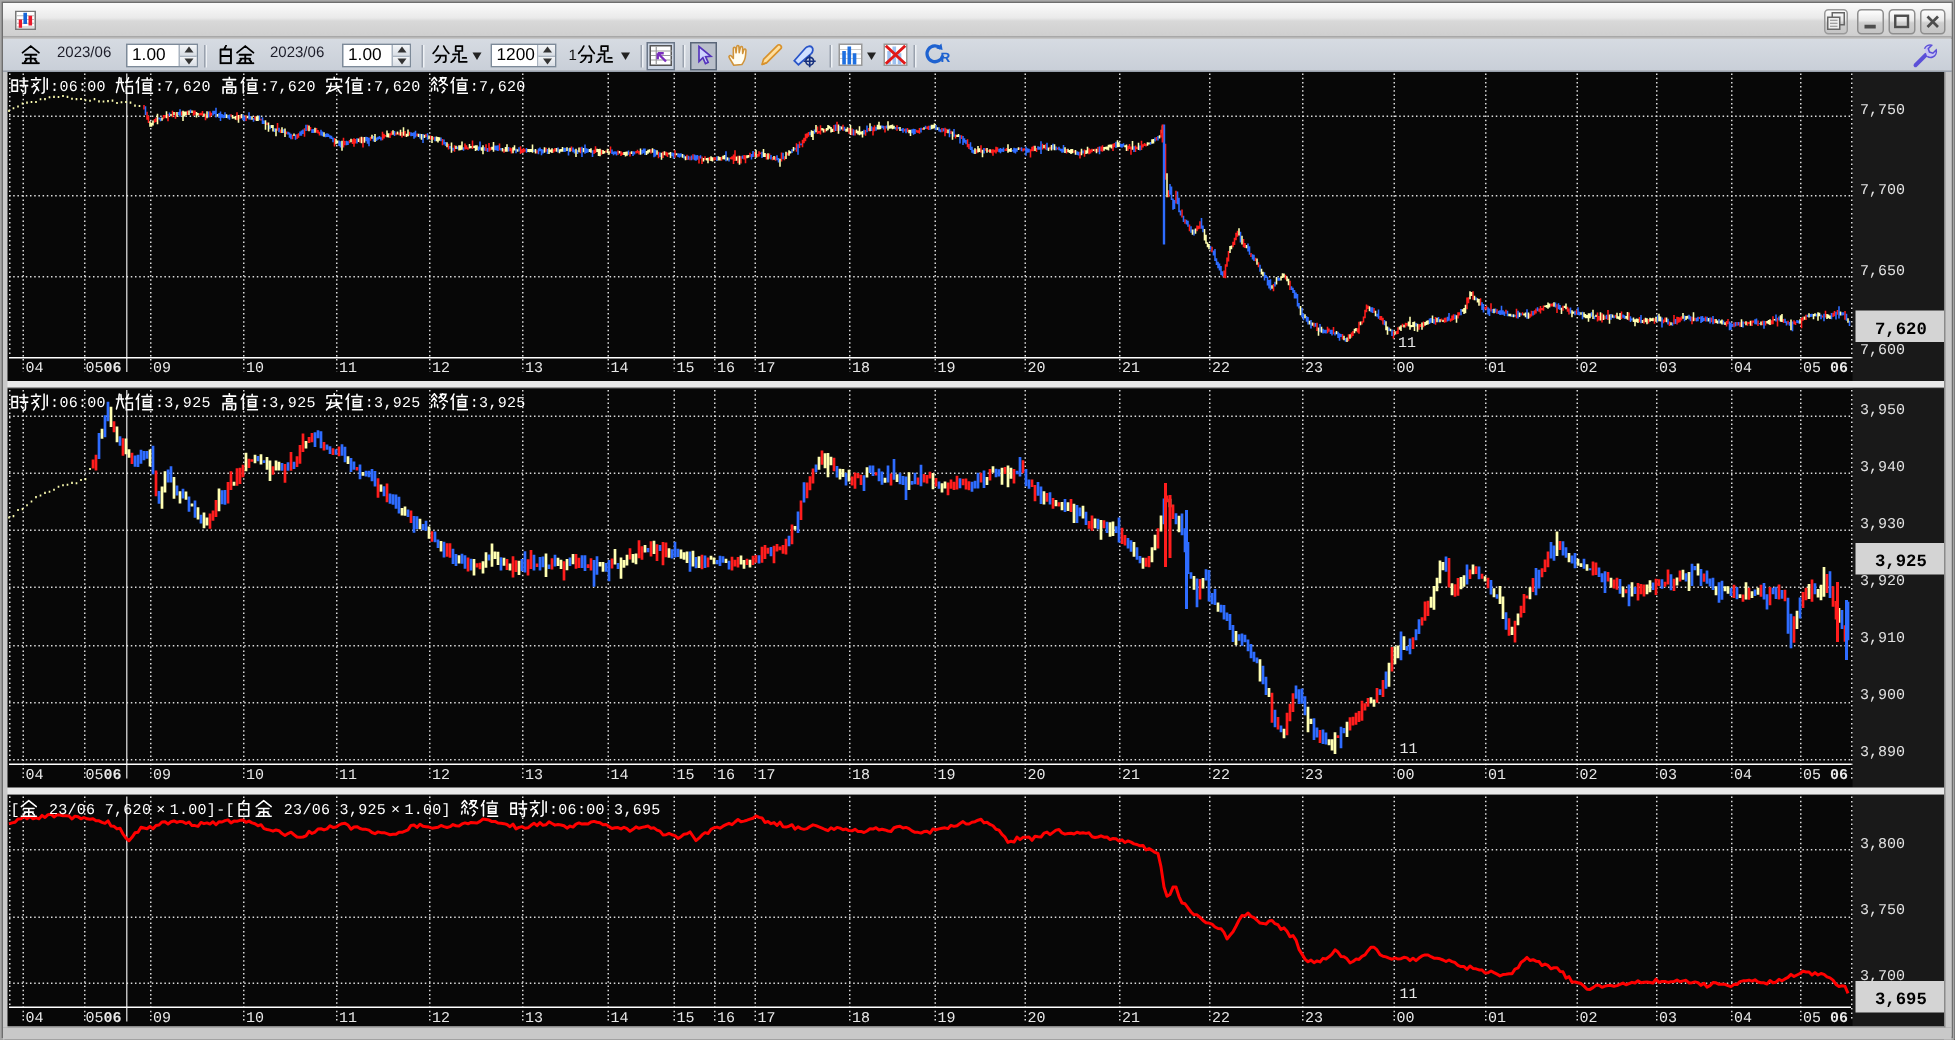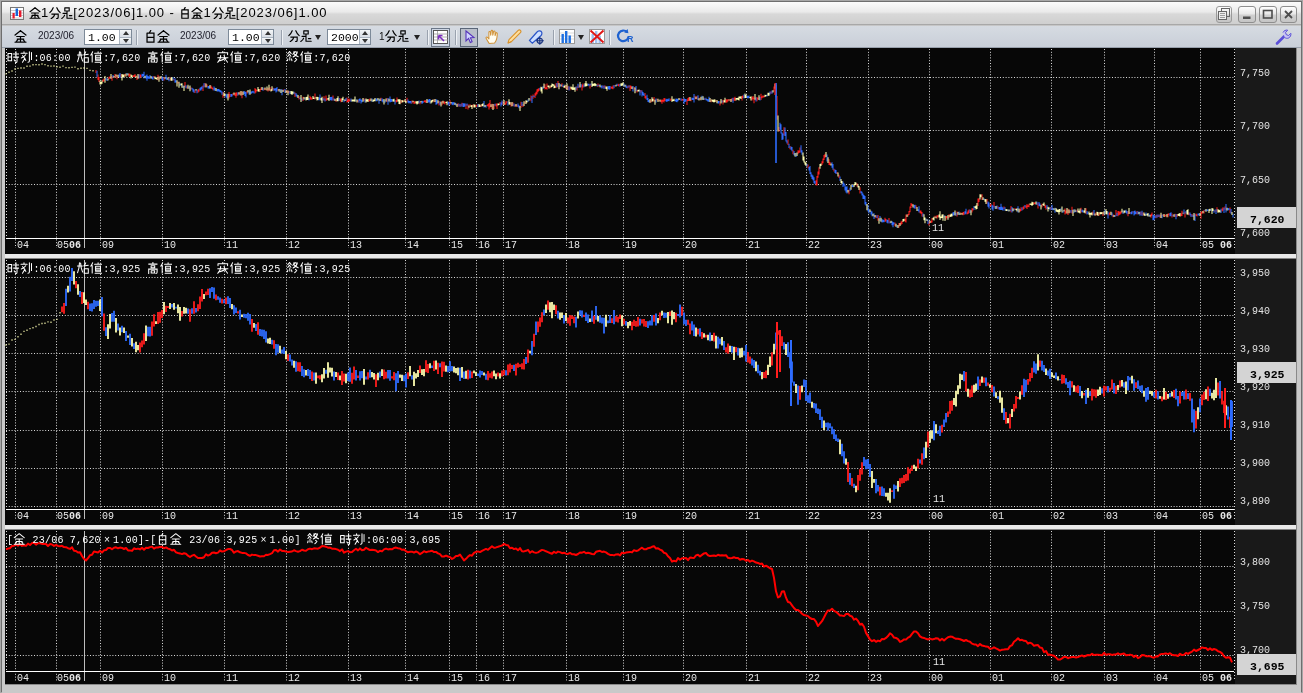--- a/index.html
+++ b/index.html
@@ -4,21 +4,21 @@
 body{width:1303px;height:693px;overflow:hidden;font-family:"Liberation Sans",sans-serif;background:#9a9a9a}
 #win{position:absolute;left:0;top:0;width:1303px;height:693px;background:#a7a7a7}
 #frame{position:absolute;left:1px;top:1px;right:1px;bottom:1px;background:#c6c6c6;border:1px solid #6e6e6e}
 #titlebar{position:absolute;left:2px;top:2px;width:1299px;height:23px;background:linear-gradient(#fbfbfb,#eaeaea 45%,#d8d8d8 55%,#cfcfcf);border-bottom:1px solid #a8a8a8}
 #title{position:absolute;left:29px;top:5px;font-size:13px;letter-spacing:.95px;color:#000;white-space:pre}
 #ticon{position:absolute;left:10px;top:7px;width:14px;height:13px}
 .wbtn{position:absolute;top:6px;height:17px;border:1px solid #8e8e8e;border-radius:3px;background:linear-gradient(#fefefe,#e8e8e8 45%,#cfcfcf 55%,#c5c5c5)}
 #toolbar{position:absolute;left:2px;top:26px;width:1299px;height:22px;background:linear-gradient(#d6dbe2,#c9cfd8);border-bottom:1px solid #98a0ac}
 #toolbar .lbl{position:absolute;top:4px;font-size:10px;color:#111}
 .spin{position:absolute;top:3px;height:16px;background:#fff;border:1px solid #7d8a99;display:flex}
-.spin .fld{flex:1;font-size:11.5px;padding:1px 0 0 3px;color:#000;font-family:Liberation Mono, monospace}
+.spin .fld{flex:1;font-size:11.5px;padding:1px 0 0 3px;color:#000;font-family:Liberation Sans, sans-serif}
 .spin .btns{width:12px;border-left:1px solid #aab4c0;display:flex;flex-direction:column}
 .sb{flex:1;background:linear-gradient(#f4f6f8,#d9dee5);display:flex;align-items:center;justify-content:center}
 .sb+.sb{border-top:1px solid #aab4c0}
 .tri{width:0;height:0;border-left:3px solid transparent;border-right:3px solid transparent}
 .tri.up{border-bottom:4px solid #333}
 .tri.dn{border-top:4px solid #333}
 .tsep{position:absolute;top:4px;width:1px;height:15px;background:#9aa2ae;box-shadow:1px 0 0 #eef1f5}
 .dd{position:absolute;top:9px;width:0;height:0;border-left:3.5px solid transparent;border-right:3.5px solid transparent;border-top:5px solid #222}
 .tbtn{position:absolute;top:2px;width:19px;height:19px}
 #chart{position:absolute;left:0;top:0}
@@ -26,35 +26,20 @@
 <div id="win">
 <div id="frame"></div>
 <div id="titlebar"></div>
 <svg id="ticon" viewBox="0 0 14 13">
       <rect x="0.5" y="0.5" width="13" height="12" fill="#fff" stroke="#777"></rect>
       <path d="M1 3.5h12M1 6h12M1 8.5h12M1 11h12" stroke="#bbb" stroke-width="0.8"></path>
       <rect x="2.5" y="6" width="2.2" height="5.5" fill="#e8192c"></rect>
       <rect x="5.6" y="1.5" width="2.4" height="7.5" fill="#1565d8"></rect>
       <rect x="9" y="3.5" width="2.4" height="6.5" fill="#e8192c"></rect>
     </svg>
-<div id="title"><svg width="12" height="12" style="vertical-align:-2px;color:#000" viewBox="0 0 12 12">
-        <path d="M6 .7 1 4.7M6 .7l5 4M2.5 6h7M3 8.4h6M1 11.2h10M6 6v5.2M3.4 9.1l-1 1.1M8.6 9.1l1 1.1" fill="none" stroke="currentColor" stroke-width="1.15" stroke-linecap="round"></path>
-      </svg>1<svg width="12" height="12" style="vertical-align:-2px;color:#000" viewBox="0 0 12 12">
-        <path d="M4.2.7C3.5 2.6 2.4 4.1.8 5.6M7.8.7c.7 1.9 1.8 3.4 3.4 4.9M2.8 7.1h6.4v3.1c0 .9-.5 1.4-1.6 1.4M5.8 7.1c-.4 2-1.6 3.6-3.7 4.6" fill="none" stroke="currentColor" stroke-width="1.15" stroke-linecap="round"></path>
-      </svg><svg width="12" height="12" style="vertical-align:-2px;color:#000" viewBox="0 0 12 12">
-        <path d="M3.8.8h4.4V4H3.8V.8M2 6.3h4M6 4.2v7M6 11.2h5.2M8.4 8.6h2.4M3.6 8.2c-.4 1.4-1.4 2.5-2.8 3.3" fill="none" stroke="currentColor" stroke-width="1.15" stroke-linecap="round"></path>
-      </svg>[2023/06]1.00 - <svg width="12" height="12" style="vertical-align:-2px;color:#000" viewBox="0 0 12 12">
-        <path d="M6.2.4 5 2.6M2.8 2.8h6.4v8.4H2.8V2.8M2.8 6.8h6.4" fill="none" stroke="currentColor" stroke-width="1.15" stroke-linecap="round"></path>
-      </svg><svg width="12" height="12" style="vertical-align:-2px;color:#000" viewBox="0 0 12 12">
-        <path d="M6 .7 1 4.7M6 .7l5 4M2.5 6h7M3 8.4h6M1 11.2h10M6 6v5.2M3.4 9.1l-1 1.1M8.6 9.1l1 1.1" fill="none" stroke="currentColor" stroke-width="1.15" stroke-linecap="round"></path>
-      </svg>1<svg width="12" height="12" style="vertical-align:-2px;color:#000" viewBox="0 0 12 12">
-        <path d="M4.2.7C3.5 2.6 2.4 4.1.8 5.6M7.8.7c.7 1.9 1.8 3.4 3.4 4.9M2.8 7.1h6.4v3.1c0 .9-.5 1.4-1.6 1.4M5.8 7.1c-.4 2-1.6 3.6-3.7 4.6" fill="none" stroke="currentColor" stroke-width="1.15" stroke-linecap="round"></path>
-      </svg><svg width="12" height="12" style="vertical-align:-2px;color:#000" viewBox="0 0 12 12">
-        <path d="M3.8.8h4.4V4H3.8V.8M2 6.3h4M6 4.2v7M6 11.2h5.2M8.4 8.6h2.4M3.6 8.2c-.4 1.4-1.4 2.5-2.8 3.3" fill="none" stroke="currentColor" stroke-width="1.15" stroke-linecap="round"></path>
-      </svg>[2023/06]1.00</div>
 <div class="wbtn" style="left:1216px;width:16px;border-color:#9a9a9a"><svg width="14" height="14" viewBox="0 0 14 14" style="margin:0 0 0 0">
         <rect x="4.5" y="1.5" width="8" height="8" fill="none" stroke="#666"></rect>
         <rect x="1.5" y="4.5" width="8" height="8" fill="#eee" stroke="#666"></rect>
         <path d="M3 6.5h5M3 8.5h5M3 10.5h5" stroke="#888" stroke-width="0.8"></path>
       </svg></div>
 <div class="wbtn" style="left:1238px;width:18px"><svg width="16" height="15" viewBox="0 0 16 15">
         <rect x="4" y="9.5" width="7.5" height="2.5" fill="#4d4d4d"></rect>
       </svg></div>
 <div class="wbtn" style="left:1259px;width:18px"><svg width="16" height="15" viewBox="0 0 16 15">
         <rect x="3.5" y="3.5" width="8.5" height="7.5" fill="none" stroke="#4d4d4d" stroke-width="1.6"></rect>
@@ -97,21 +82,21 @@
         </div>
       </div>
 <div class="tsep" style="left:279px"></div>
 <div class="lbl" style="left:286px"><svg width="12" height="12" style="vertical-align:-2px;color:#000" viewBox="0 0 12 12">
           <path d="M4.2.7C3.5 2.6 2.4 4.1.8 5.6M7.8.7c.7 1.9 1.8 3.4 3.4 4.9M2.8 7.1h6.4v3.1c0 .9-.5 1.4-1.6 1.4M5.8 7.1c-.4 2-1.6 3.6-3.7 4.6" fill="none" stroke="currentColor" stroke-width="1.15" stroke-linecap="round"></path>
         </svg><svg width="12" height="12" style="vertical-align:-2px;color:#000" viewBox="0 0 12 12">
           <path d="M3.8.8h4.4V4H3.8V.8M2 6.3h4M6 4.2v7M6 11.2h5.2M8.4 8.6h2.4M3.6 8.2c-.4 1.4-1.4 2.5-2.8 3.3" fill="none" stroke="currentColor" stroke-width="1.15" stroke-linecap="round"></path>
         </svg></div>
       <span class="dd" style="left:313px"></span>
 <div class="spin" style="left:325px;width:44px">
-        <div class="fld">2000</div>
+        <div class="fld">1200</div>
         <div class="btns">
           <div class="sb">
             <span class="tri up"></span>
           </div>
           <div class="sb">
             <span class="tri dn"></span>
           </div>
         </div>
       </div>
 <div class="lbl" style="left:377px">1<svg width="12" height="12" style="vertical-align:-2px;color:#000" viewBox="0 0 12 12">

